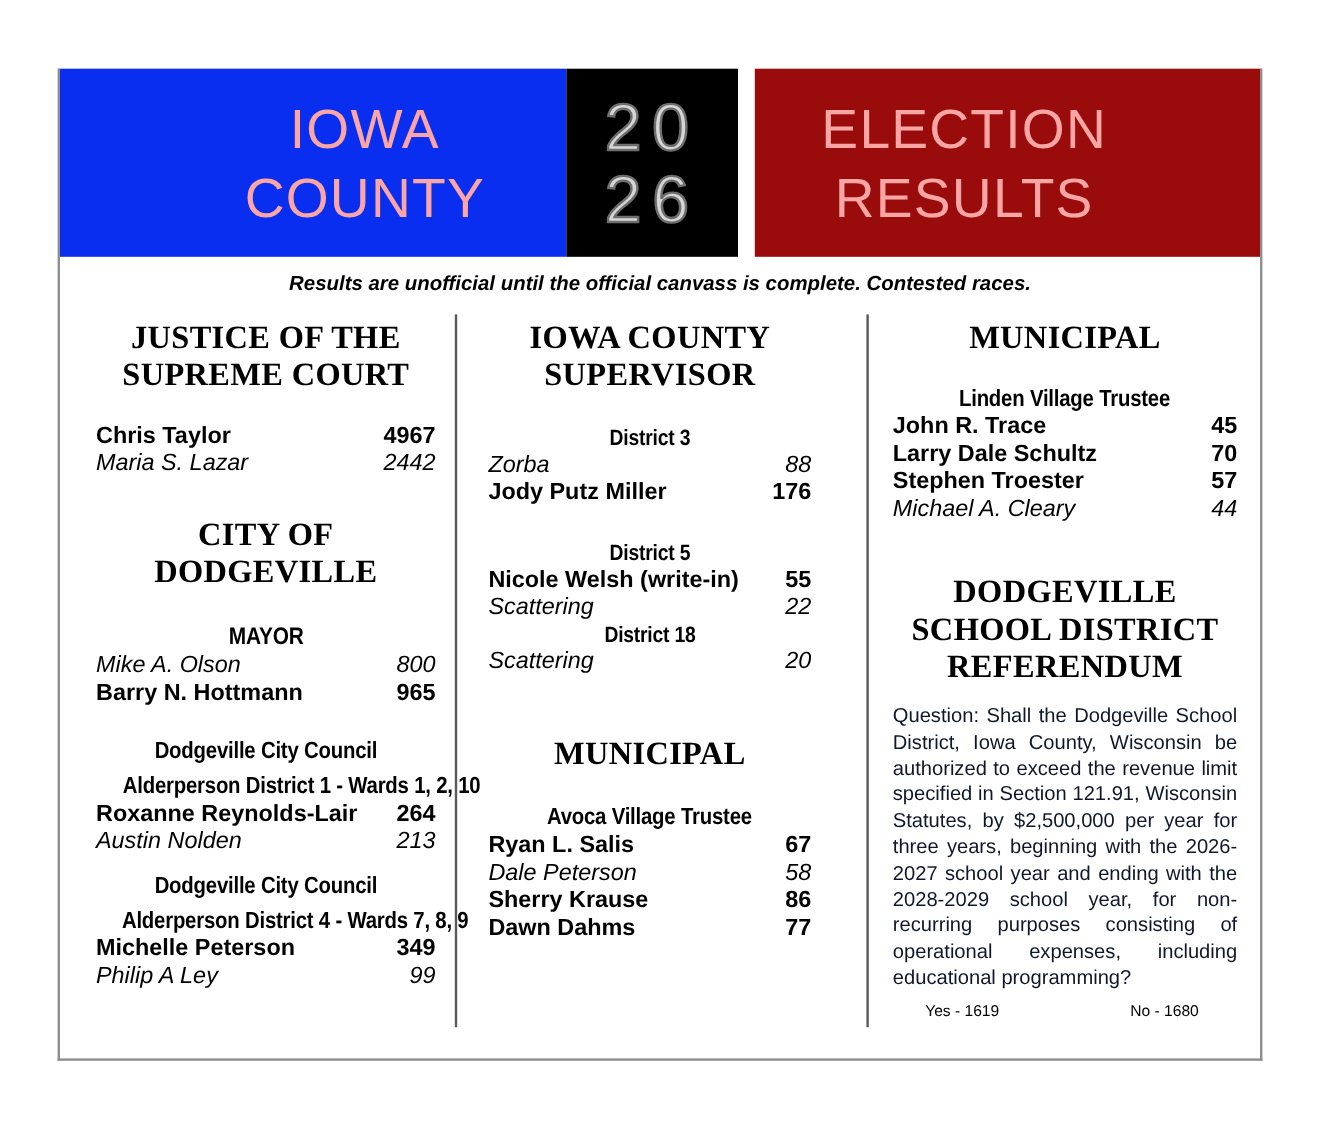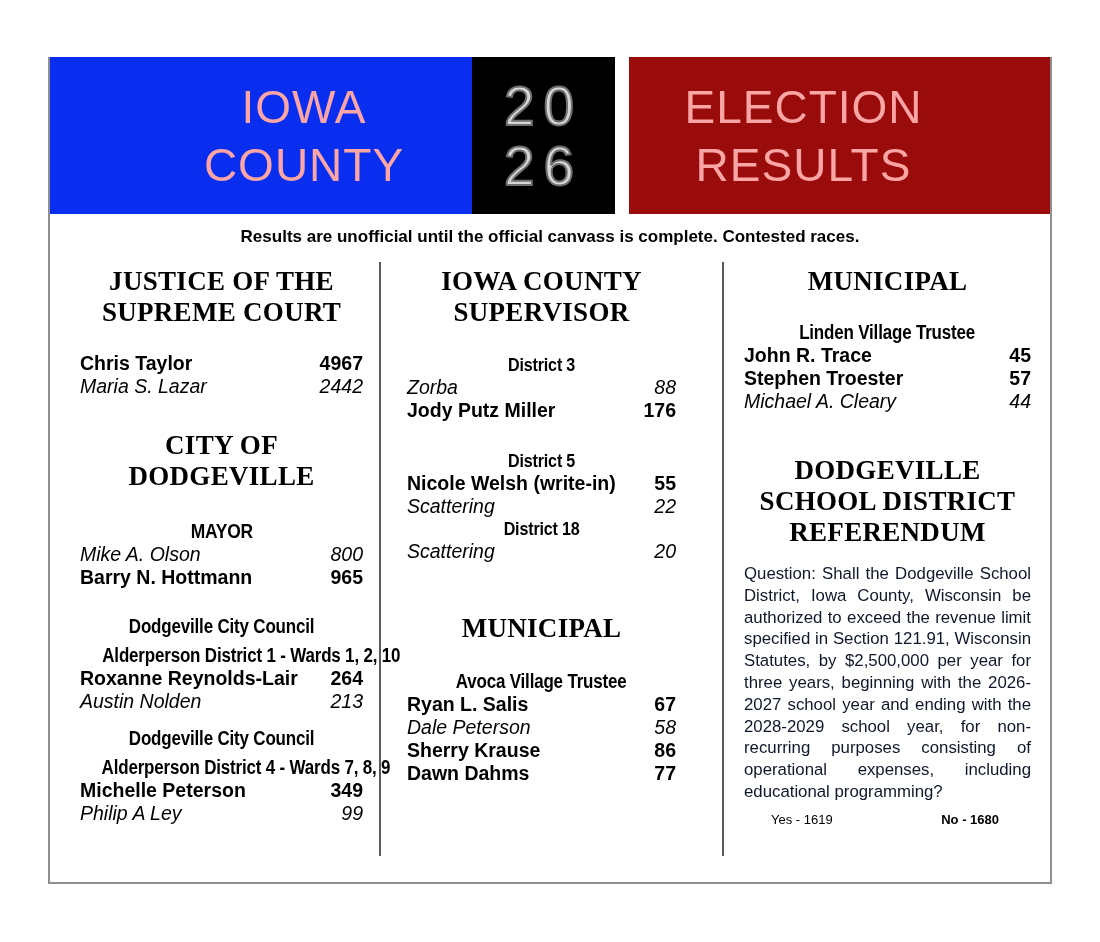--- a/index.html
+++ b/index.html
@@ -12,21 +12,21 @@
   .hdr-blue{width:430px;background:#0a2ef0;}
   .hdr-black{width:145px;background:#000;}
   .hdr-red{width:429px;background:#9a0b0b;margin-left:14px;}
   .hdr-title{color:#fca5a5;font-size:46px;line-height:58px;text-align:center;white-space:pre-line;
     letter-spacing:1px;font-weight:400;}
   .hdr-blue .hdr-title{padding-left:88px;}
   .hdr-red .hdr-title{padding-right:74px;}
   .hdr-year{color:#d6d6d6;font-size:55px;line-height:60px;text-align:center;white-space:pre-line;
     font-weight:400;letter-spacing:9px;-webkit-text-stroke:2px #6e6e6e;text-shadow:0 0 1px #555;}
   
-  .disclaimer{margin-top:13px;text-align:center;font-size:17px;font-weight:bold;color:#000;}
+  .disclaimer{margin-top:13px;text-align:center;font-size:17px;font-weight:bold;font-style:italic;color:#000;}
   
   .columns{display:flex;margin-top:15px;height:594px;}
   .col{box-sizing:border-box;}
   .col1{width:329px;padding:4px 16px 0 30px;}
   .col2{width:343px;padding:4px 46px 0 26px;border-left:2px solid #5a5a5a;}
   .col3{width:328px;padding:4px 19px 0 20px;border-left:2px solid #5a5a5a;}
   
   .serif-head{font-family:"Liberation Serif",serif;font-weight:bold;font-size:27px;line-height:31px;
     text-align:center;white-space:pre-line;color:#000;letter-spacing:0.3px;}
   .cond{text-align:center;}
@@ -36,21 +36,21 @@
   .cond-19 > span{font-size:19.5px;}
   .cond-18 > span{font-size:18.5px;}
   .row{display:flex;justify-content:space-between;font-size:19.5px;line-height:23px;color:#000;}
   .row .nm{text-align:left;}
   .row .vt{text-align:right;}
   .win{font-weight:bold;}
   .lose{font-style:italic;}
   .question{font-size:16.8px;line-height:21.8px;text-align:justify;color:#0f172a;margin-top:15px;}
   .yesno{display:flex;justify-content:space-between;font-size:13px;margin-top:9px;
     padding:0 32px 0 27px;color:#000;}
-  .yesno .no{font-weight:bold;}
+  .yesno .no{font-weight:normal;}
   
   .mt6{margin-top:6px;}  .mt12{margin-top:0;} .mt14{margin-top:14px;} .mt24{margin-top:24px;} .mt26{margin-top:26px;text-align:center;}
   .mt28{margin-top:28px;} .mt32{margin-top:32px;} .mt42{margin-top:42px;} .mt50{margin-top:50px;}
 </style>
 </head>
 <body>
 
 <div class="page-box">
 
   <div class="hdr">
@@ -171,20 +171,24 @@
       </div>
     </div>
 
     <div class="col col3">
       <div class="serif-head">MUNICIPAL</div>
 
       <div class="cond cond-19 mt24"><span>Linden Village Trustee</span></div>
       <div class="row win">
         <span class="nm">John R. Trace</span>
         <span class="vt">45</span>
+      </div>
+      <div class="row win">
+        <span class="nm">Larry Dale Schultz</span>
+        <span class="vt">70</span>
       </div>
       <div class="row win">
         <span class="nm">Stephen Troester</span>
         <span class="vt">57</span>
       </div>
       <div class="row lose">
         <span class="nm">Michael A. Cleary</span>
         <span class="vt">44</span>
       </div>
 

